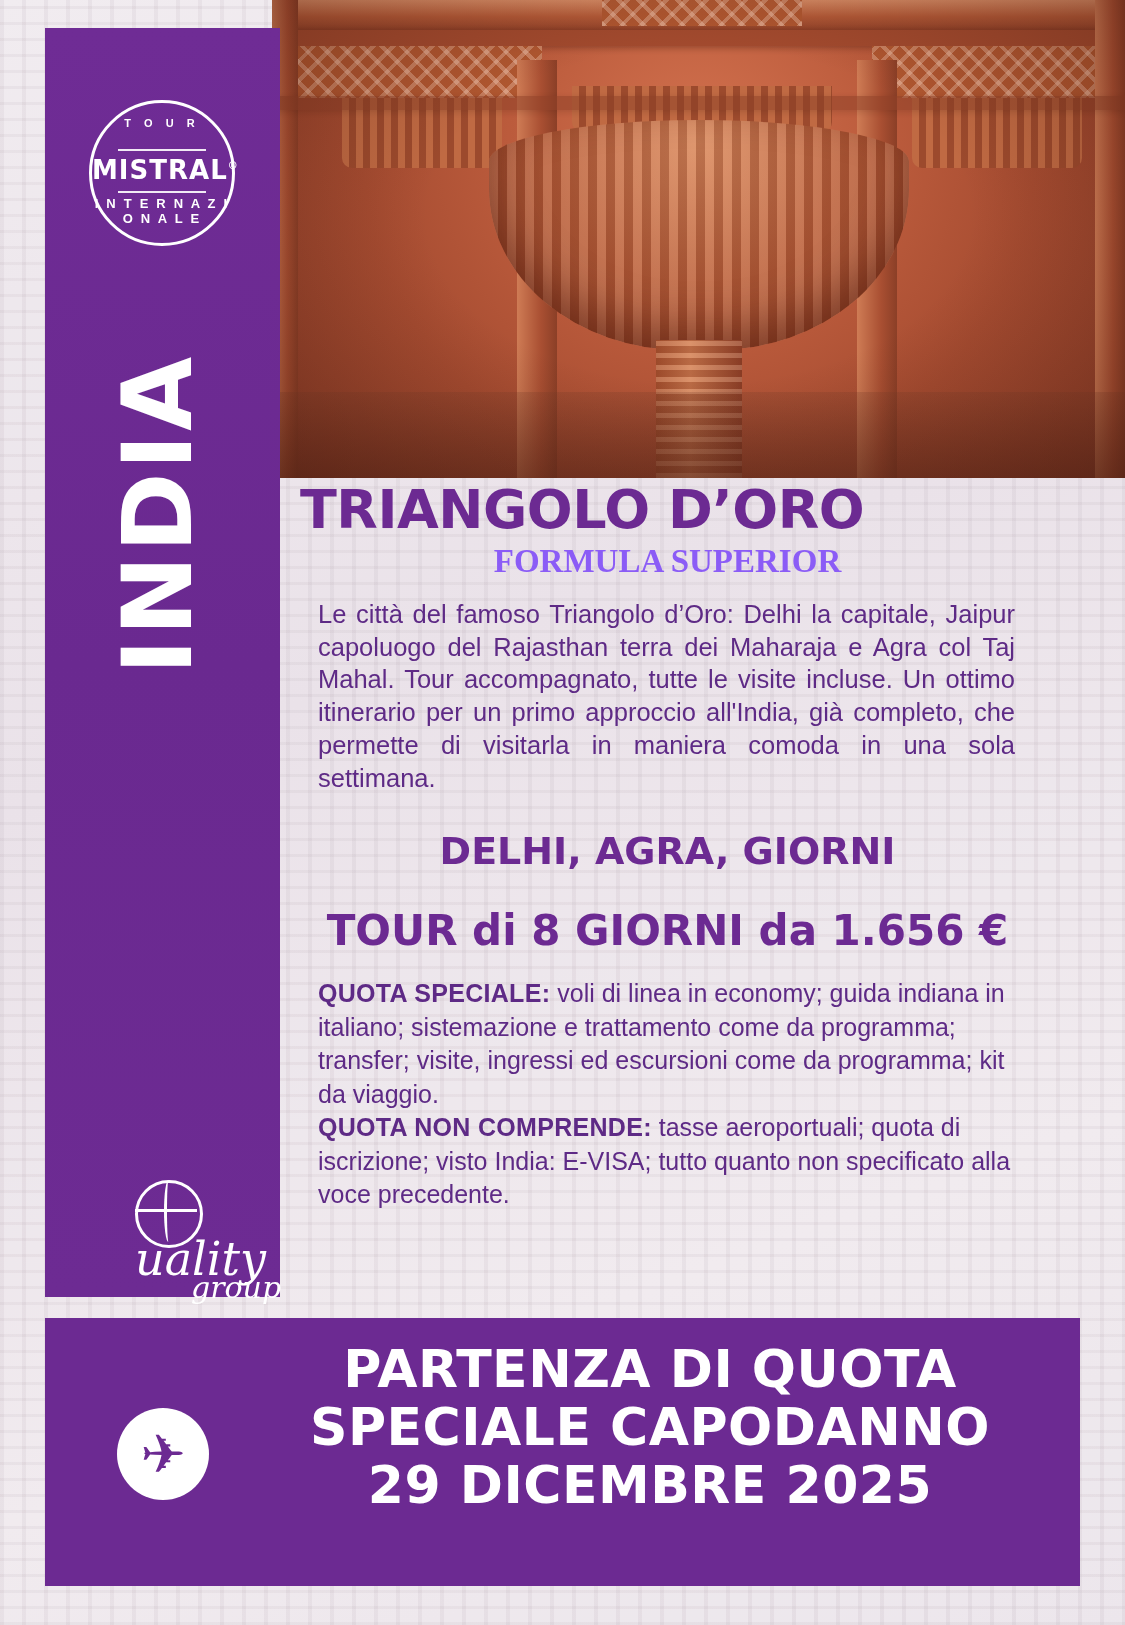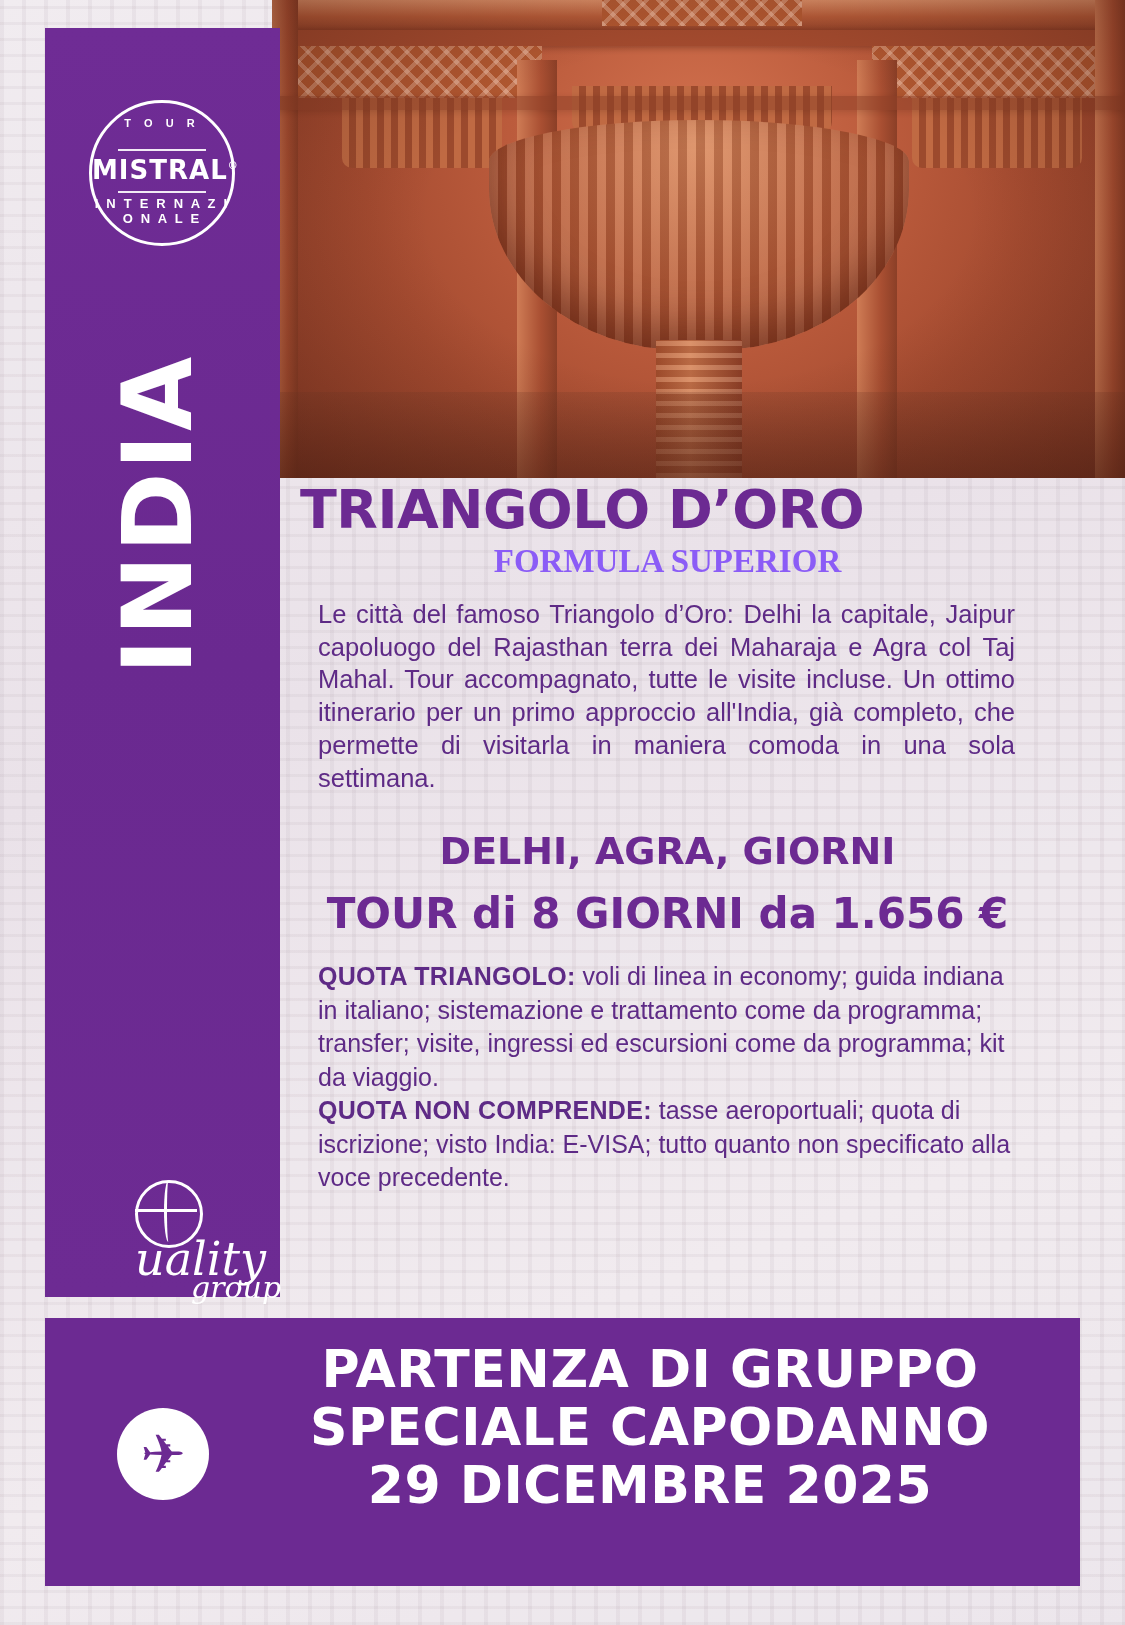--- a/index.html
+++ b/index.html
@@ -216,21 +216,21 @@
     color: #6c2a92;
     font-family: "DejaVu Sans", sans-serif;
     margin: 34px 0 0 0;
   }
   .price {
     text-align: center;
     font-size: 42px;
     font-weight: bold;
     color: #6c2a92;
     font-family: "DejaVu Sans", sans-serif;
-    margin: 16px 0 22px 0;
+    margin: 33px 0 22px 0;
   }
   .incl {
     font-size: 25px;
     line-height: 1.34;
     color: #5e2a86;
     margin: 0 16px 0 18px;
   }
   .incl .lbl {
     font-weight: bold;
     letter-spacing: .3px;
@@ -314,25 +314,25 @@
   </div>
 </div>
 
 <div class="content">
   <h1 class="title">TRIANGOLO D’ORO</h1>
   <h2 class="subtitle">FORMULA SUPERIOR</h2>
   <p class="intro">Le città del famoso Triangolo d’Oro: Delhi la capitale, Jaipur capoluogo del Rajasthan terra dei Maharaja e Agra col Taj Mahal. Tour accompagnato, tutte le visite incluse. Un ottimo itinerario per un primo approccio all'India, già completo, che permette di visitarla in maniera comoda in una sola settimana.</p>
   <div class="cities">DELHI, AGRA, GIORNI</div>
   <div class="price">TOUR di 8 GIORNI da 1.656 €</div>
   <div class="incl">
-    <p><span class="lbl">QUOTA TRIANGOLO:</span><span> voli di linea in economy; guida indiana in italiano; sistemazione e trattamento come da programma; transfer;  visite, ingressi ed escursioni come da programma; kit da viaggio.</span></p>
+    <p><span class="lbl">QUOTA SPECIALE:</span><span> voli di linea in economy; guida indiana in italiano; sistemazione e trattamento come da programma; transfer;  visite, ingressi ed escursioni come da programma; kit da viaggio.</span></p>
     <p><span class="lbl">QUOTA NON COMPRENDE:</span><span> tasse aeroportuali; quota di iscrizione; visto India: E-VISA; tutto quanto non specificato alla voce precedente.</span></p>
   </div>
 </div>
 
 <div class="banner">
   <div class="plane">✈</div>
   <div class="lines">
-    <div class="l1">PARTENZA DI GRUPPO</div>
+    <div class="l1">PARTENZA DI QUOTA</div>
     <div class="l2">SPECIALE CAPODANNO</div>
     <div class="l3">29 DICEMBRE 2025</div>
   </div>
 </div>
 
 </body></html>

